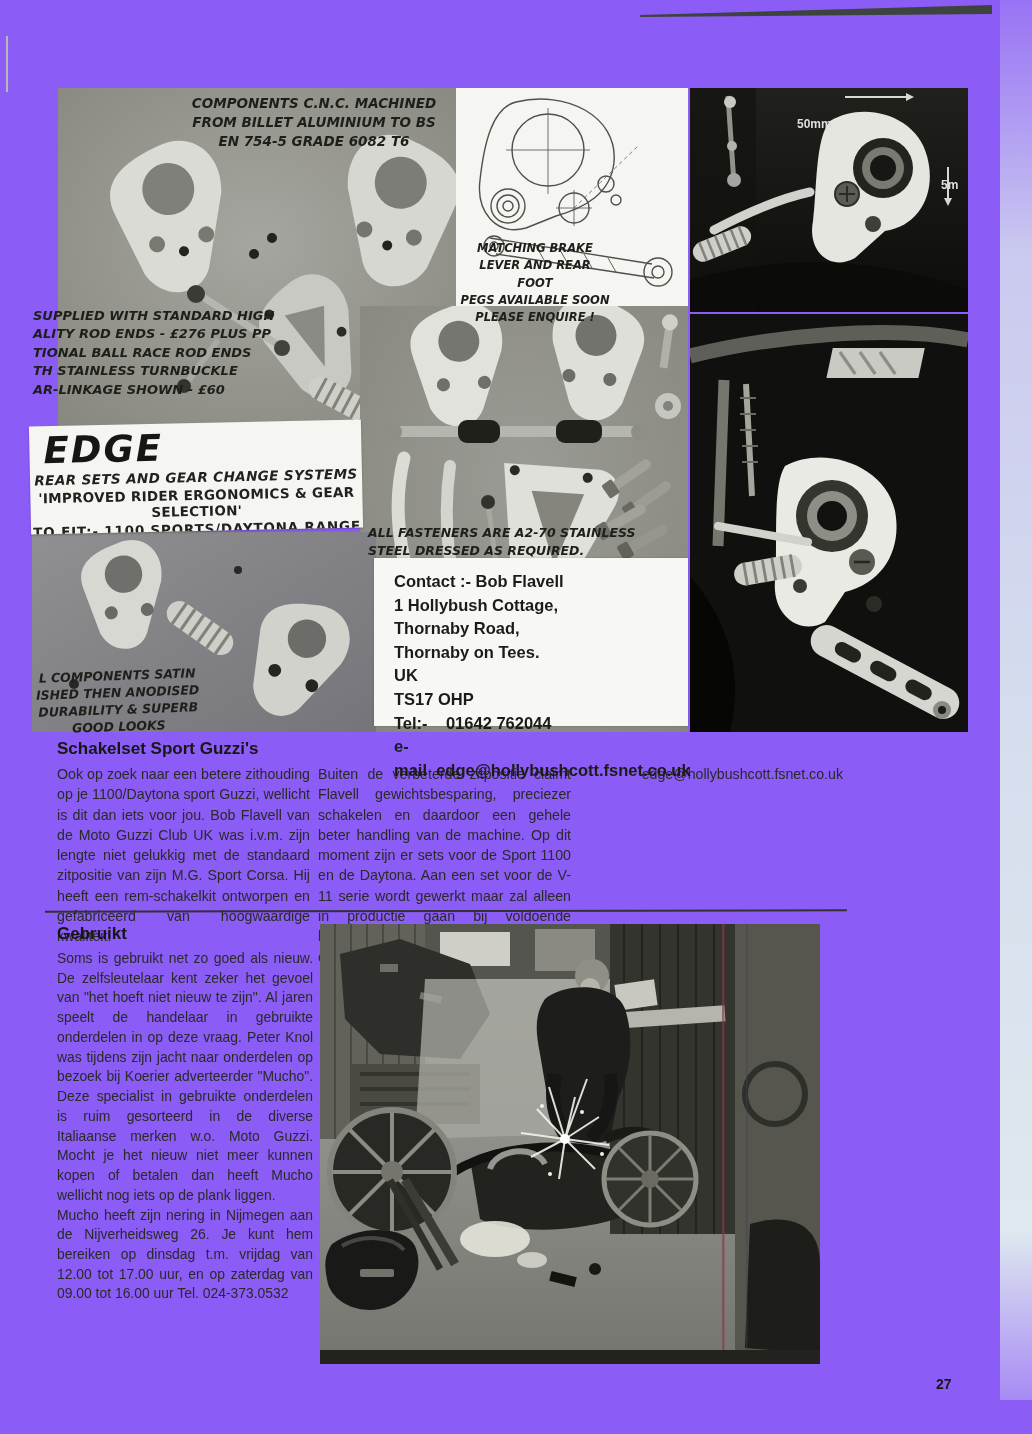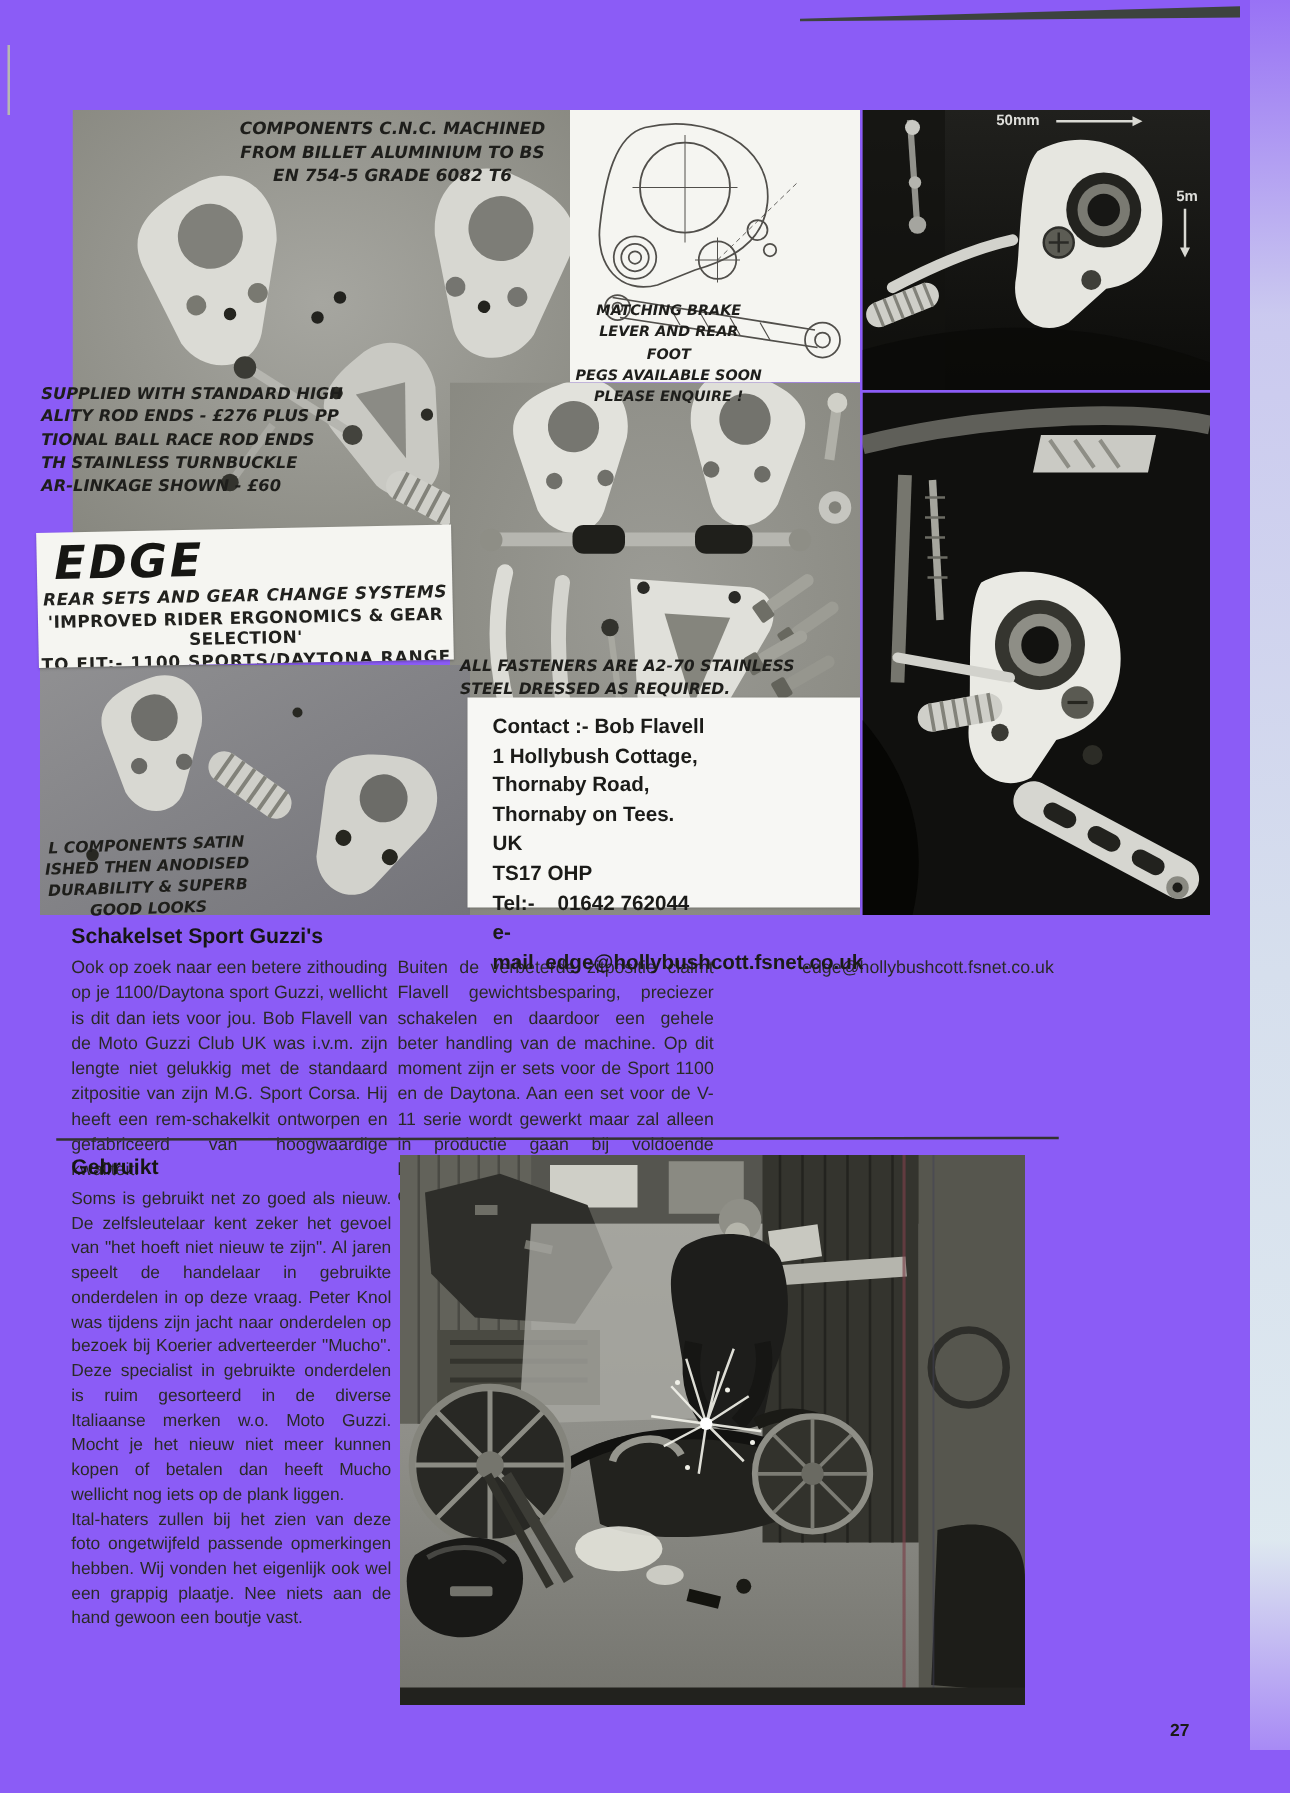--- a/index.html
+++ b/index.html
@@ -50,21 +50,21 @@
   .banner-l3{font-size:13.5px;letter-spacing:.8px;margin-top:2px;}
   #contact-box{
     position:absolute;left:374px;top:558px;width:314px;height:168px;z-index:5;
     background:#f7f7f4;box-shadow:0 0 2px rgba(0,0,0,.2);
   }
   #contact-box .contact-text{
     margin:12px 0 0 20px;font-size:16.5px;font-weight:bold;line-height:1.43;
     color:#1b1b18;white-space:pre-line;
   }
   .dim-label{position:absolute;z-index:6;color:#dededa;font-size:12px;font-weight:bold;
-    font-family:"Liberation Sans",sans-serif;}
+    font-family:"Liberation Sans",sans-serif;margin-top:28px;}
   #dim-width-label{left:797px;top:89px;}
   #dim-height-label{left:941px;top:150px;}
   .harrow{position:absolute;z-index:6;height:2px;background:#d9d9d3;}
   .harrow::after{content:"";position:absolute;right:-7px;top:-3px;border-left:8px solid #d9d9d3;
     border-top:4px solid transparent;border-bottom:4px solid transparent;}
   #dim-width-arrow{left:845px;top:96px;width:62px;}
   .varrow{position:absolute;z-index:6;width:2px;background:#d9d9d3;}
   .varrow::after{content:"";position:absolute;left:-3px;bottom:-7px;border-top:8px solid #d9d9d3;
     border-left:4px solid transparent;border-right:4px solid transparent;}
   #dim-height-arrow{left:947px;top:167px;height:32px;}
@@ -375,21 +375,21 @@
     <div id="a1-col3" class="a-col">
       <div class="email-line">edge@hollybushcott.fsnet.co.uk</div>
     </div>
   </section>
 
   <div id="divider"></div>
 
   <section id="a2" class="a-col">
     <h3 class="a-head">Gebruikt</h3>
     <p class="a-body">Soms is gebruikt net zo goed als nieuw. De zelfsleutelaar kent zeker het gevoel van "het hoeft niet nieuw te zijn". Al jaren speelt de handelaar in gebruikte onderdelen in op deze vraag. Peter Knol was tijdens zijn jacht naar onderdelen op bezoek bij Koerier adverteerder "Mucho". Deze specialist in gebruikte onderdelen is ruim gesorteerd in de diverse Italiaanse merken w.o. Moto Guzzi. Mocht je het nieuw niet meer kunnen kopen of betalen dan heeft Mucho wellicht nog iets op de plank liggen.</p>
-    <p class="a-body">Ital-haters zullen bij het zien van deze foto ongetwijfeld passende opmerkingen hebben. Wij vonden het eigenlijk ook wel een grappig plaatje. Nee niets aan de hand gewoon een boutje vast.</p>
+    <p class="a-body">Mucho heeft zijn nering in Nijmegen aan de Nijverheidsweg 26. Je kunt hem bereiken op dinsdag t.m. vrijdag van 12.00 tot 17.00 uur, en op zaterdag van 09.00 tot 16.00 uur Tel. 024-373.0532</p>
   </section>
 
   <svg id="junk-photo" class="photo" width="500" height="440" viewBox="0 0 500 440">
     <rect width="500" height="440" fill="url(#gGround)"></rect>
     <rect width="500" height="55" fill="#55554f"></rect>
     <rect x="120" y="8" width="70" height="34" fill="#cfcfc7"></rect>
     <rect x="215" y="5" width="60" height="42" fill="#8a8a82"></rect>
     <rect x="0" y="0" width="105" height="215" fill="#62625a"></rect>
     <path d="M15,0 V215 M31,0 V215 M47,0 V215 M63,0 V215 M79,0 V215 M95,0 V215" stroke="#4a4a44" stroke-width="2"></path>
     <path d="M20,30 L80,15 L150,40 L170,90 L140,135 L60,130 L25,95 Z" fill="#2e2e2a"></path>

